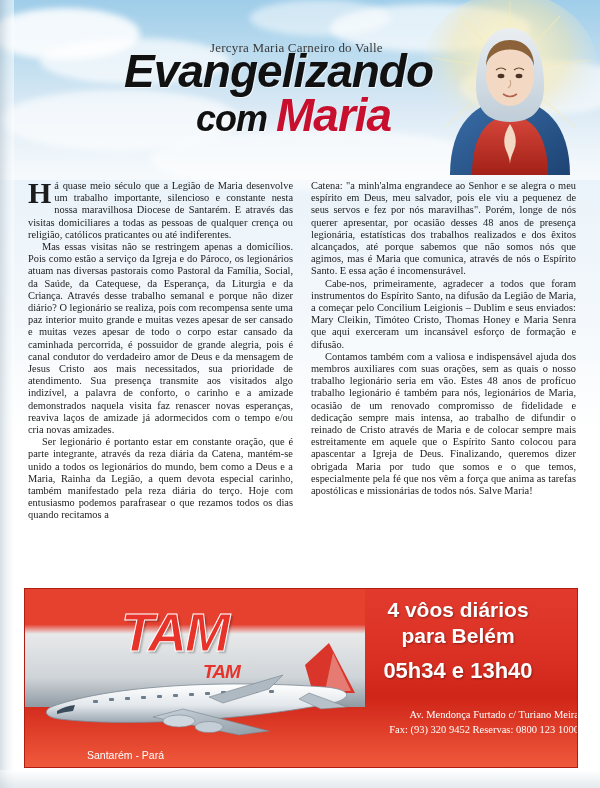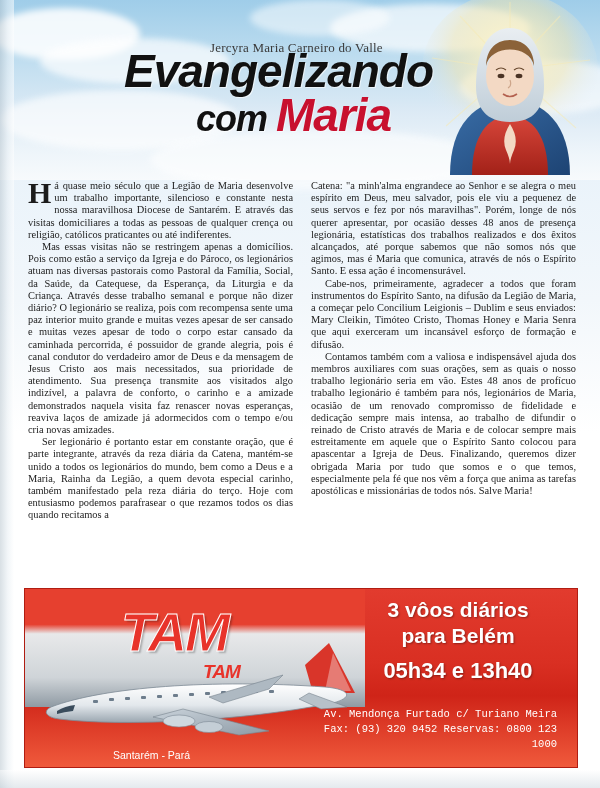--- a/index.html
+++ b/index.html
@@ -183,32 +183,32 @@
     color: #ffffff;
     font-family: "Liberation Sans", sans-serif;
     font-weight: bold;
     text-shadow: 1px 1px 2px rgba(0,0,0,.35);
   }
   .ad-line1 { font-size: 21px; line-height: 26px; }
   .ad-line2 { font-size: 21px; line-height: 26px; }
   .ad-line3 { font-size: 22px; line-height: 32px; margin-top: 6px; }
   .ad-address {
     position: absolute;
-    left: 284px;
+    left: 306px;
     top: 118px;
     width: 248px;
     text-align: right;
     color: #ffffff;
-    font-family: Liberation Mono, monospace;
+    font-family: Liberation Serif, serif;
     font-size: 10.5px;
     line-height: 15px;
   }
   .ad-city {
     position: absolute;
-    left: 88px;
+    left: 62px;
     bottom: 6px;
     color: #ffffff;
     font-family: "Liberation Sans", sans-serif;
     font-size: 10.5px;
   }
   .page-edge-left {
     position: absolute;
     left: 0; top: 0;
     width: 14px; height: 788px;
     background: linear-gradient(to right, #b9c6cf 0%, #e7eef3 55%, #ffffff 100%);
@@ -351,21 +351,21 @@
       <path d="M176 62 L250 40 L236 54 L190 68 Z" fill="#aeb9c2" stroke="#78848e" stroke-width="0.6"></path>
 
       <ellipse cx="146" cy="86" rx="16" ry="6" fill="#cfd8df" stroke="#7d8a95" stroke-width="0.6"></ellipse>
       <ellipse cx="176" cy="92" rx="14" ry="5.5" fill="#c4ced6" stroke="#7d8a95" stroke-width="0.6"></ellipse>
 
       <path d="M276 58 L314 72 L288 74 L266 64 Z" fill="#b7c1c9" stroke="#78848e" stroke-width="0.6"></path>
     </svg>
     <div class="plane-tam">TAM</div>
 
     <div class="ad-right">
-      <div class="ad-line1">3 vôos diários</div>
+      <div class="ad-line1">4 vôos diários</div>
       <div class="ad-line2">para Belém</div>
       <div class="ad-line3">05h34 e 13h40</div>
     </div>
 
     <div class="ad-address">
       <div>Av. Mendonça Furtado c/ Turiano Meira</div>
       <div>Fax: (93) 320 9452     Reservas: 0800 123 1000</div>
     </div>
 
     <div class="ad-city">Santarém - Pará</div>

